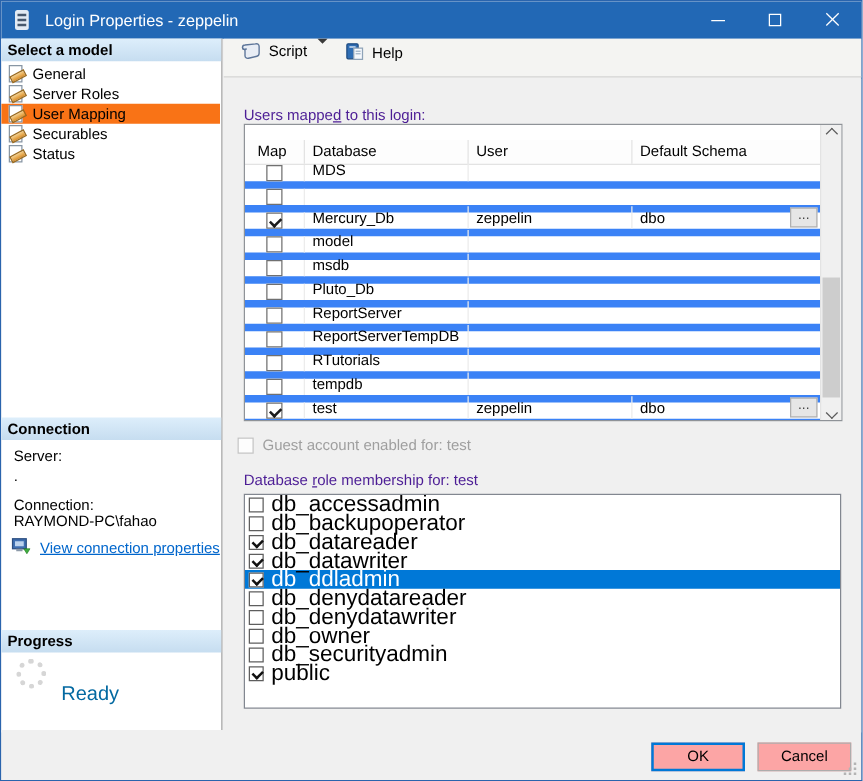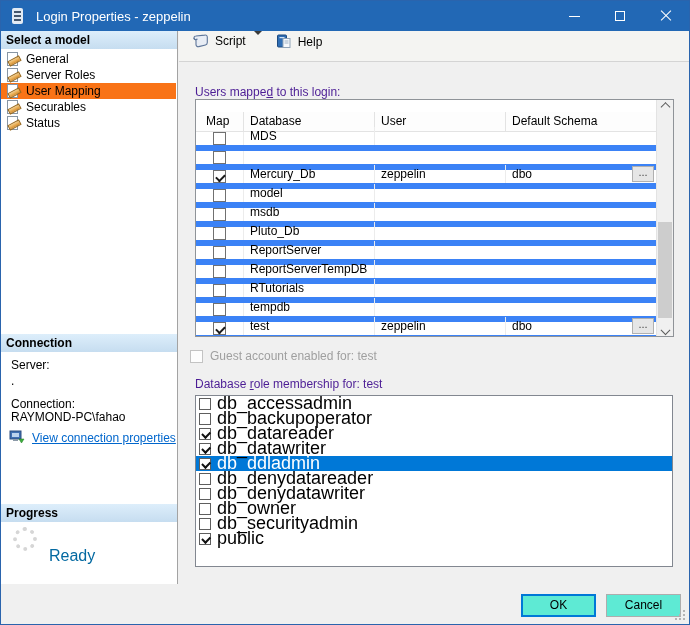--- a/index.html
+++ b/index.html
@@ -102,21 +102,21 @@
                 background:#fff; border:1px solid #828790; overflow:hidden; }
   .role-item { height:15px; display:flex; align-items:center; gap:6px; padding-left:3px;
                font-size:18px; color:#000; }
   .role-item.sel { background:var(--selection,#0078d7); color:#fff; }
   .role-cb { width:12px; height:12px; border:1px solid #5e5e5e; background:#fff; position:relative; flex:none; }
   .role-cb.on::after { content:''; position:absolute; left:1.5px; top:2px; width:6px; height:3.5px;
                        border-left:2px solid #111; border-bottom:2px solid #111; transform:rotate(-45deg); }
 
   
   .footer { position:absolute; left:0; right:0; bottom:0; height:40px; background:#f0f0f0; }
-  .btn { position:absolute; top:10px; width:75px; height:23px; background:#5eead4;
+  .btn { position:absolute; top:10px; width:75px; height:23px; background:#fca5a5;
          font-size:12px; text-align:center; color:#000; }
   .btn-ok { left:520px; border:2px solid var(--selection,#0078d7); line-height:19px; }
   .btn-cancel { left:605px; border:1px solid #adadad; line-height:21px; }
   .grip { position:absolute; right:4px; bottom:4px; width:2px; height:2px; background:#b4b4b4;
           box-shadow:-4px 0 0 #b4b4b4, -8px 0 0 #b4b4b4, 0 -4px 0 #b4b4b4, -4px -4px 0 #b4b4b4, 0 -8px 0 #b4b4b4; }
 </style>
 </head>
 <body>
 
 <div class="window">

